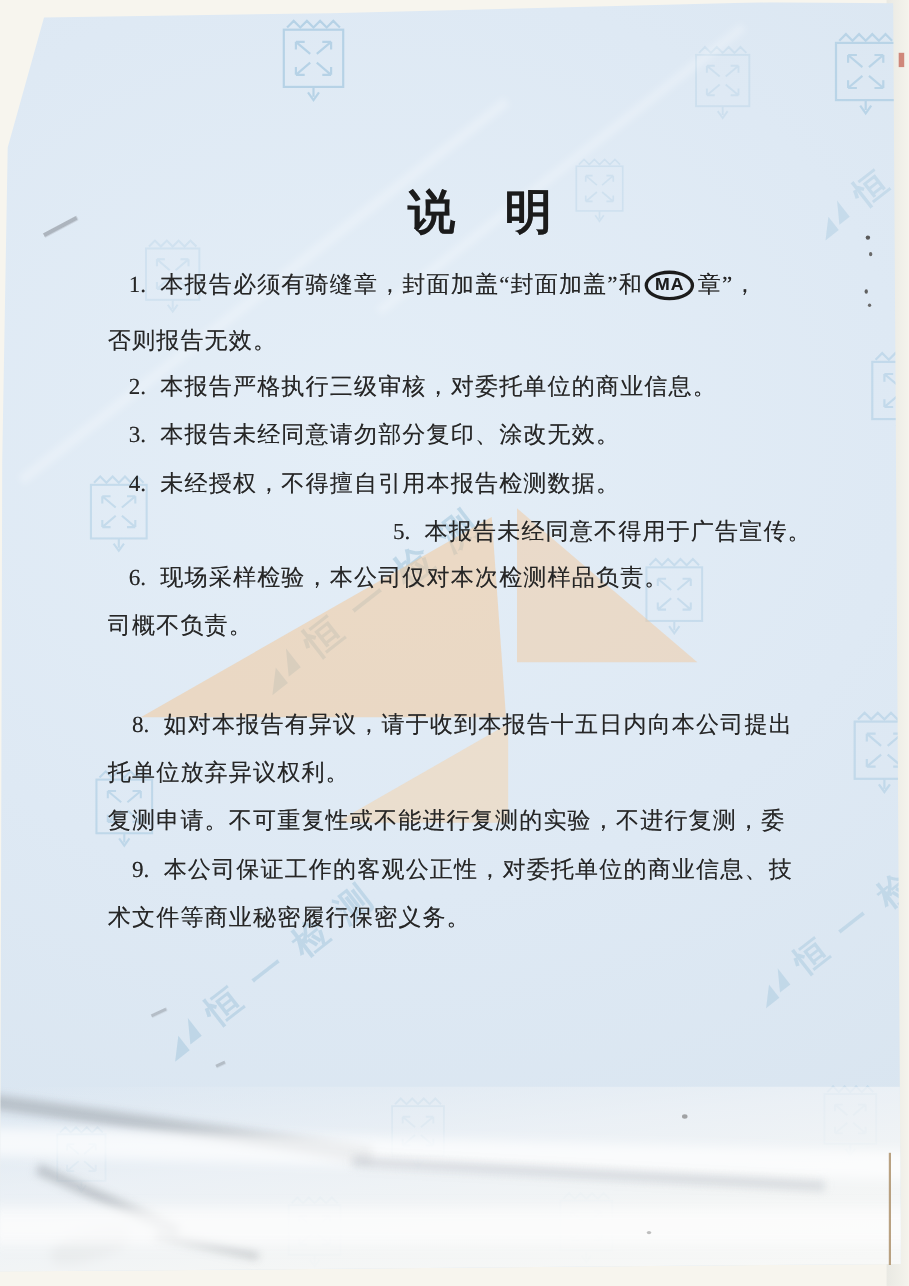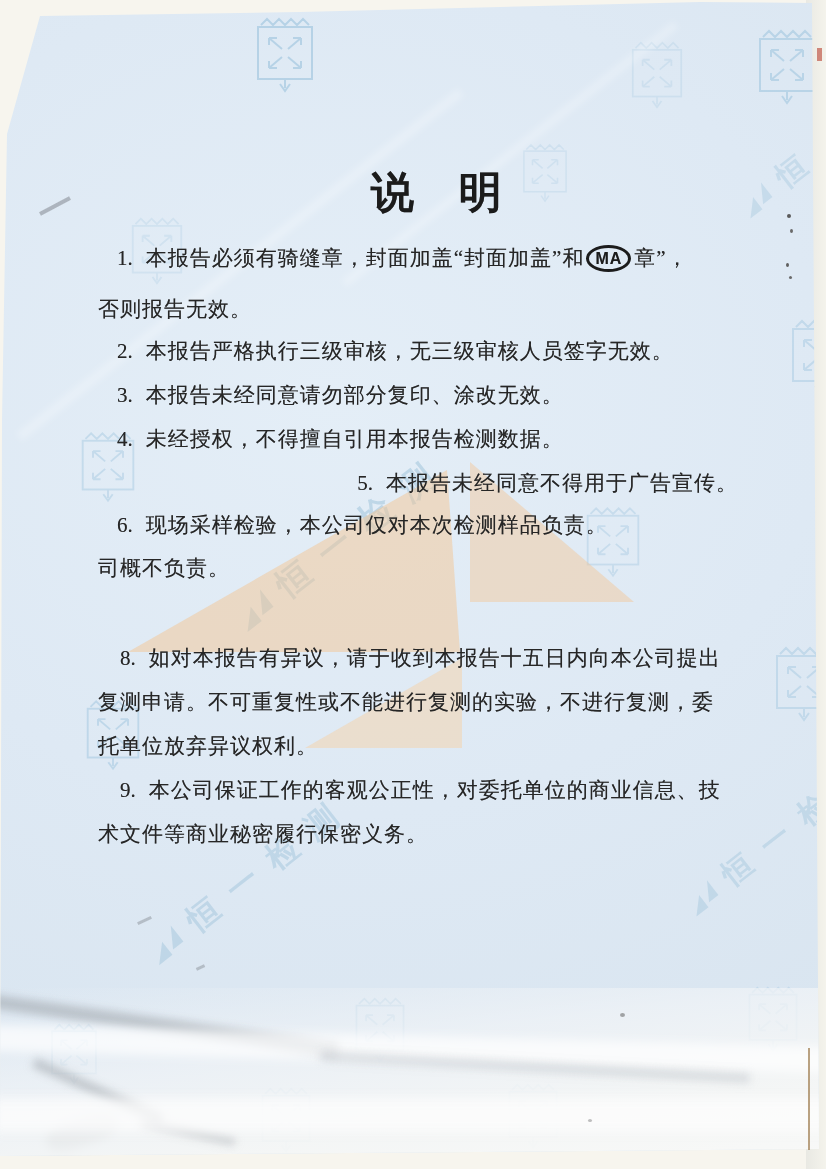--- a/index.html
+++ b/index.html
@@ -216,41 +216,41 @@
     <div class="art streak s2"></div>
 
     <div class="title">说 明</div>
 
     <div>
       <div class="item i1">
         <div class="line first"><span class="num">1.</span><span>本报告必须有骑缝章，封面加盖“封面加盖”和</span><span class="cma">MA</span><span>章”，</span></div>
         <div class="line gap2">否则报告无效。</div>
       </div>
       <div class="item i2">
-        <div class="line first"><span class="num">2.</span><span>本报告严格执行三级审核，无三级审核人员签字无效。</span></div>
+        <div class="line first"><span class="num">2.</span><span>本报告严格执行三级审核，对委托单位的商业信息。</span></div>
       </div>
       <div class="item i3">
         <div class="line first"><span class="num">3.</span><span>本报告未经同意请勿部分复印、涂改无效。</span></div>
       </div>
       <div class="item i4">
         <div class="line first"><span class="num">4.</span><span>未经授权，不得擅自引用本报告检测数据。</span></div>
       </div>
       <div class="item i5">
         <div class="line first"><span class="num">5.</span><span>本报告未经同意不得用于广告宣传。</span></div>
       </div>
       <div class="item i6">
         <div class="line first"><span class="num">6.</span><span>现场采样检验，本公司仅对本次检测样品负责。</span></div>
       </div>
       <div class="item i7">
         <div class="line">司概不负责。</div>
       </div>
       <div class="item i8 small-indent">
         <div class="line first"><span class="num">8.</span><span>如对本报告有异议，请于收到本报告十五日内向本公司提出</span></div>
+        <div class="line">托单位放弃异议权利。</div>
         <div class="line">复测申请。不可重复性或不能进行复测的实验，不进行复测，委</div>
-        <div class="line">托单位放弃异议权利。</div>
       </div>
       <div class="item i9 small-indent">
         <div class="line first"><span class="num">9.</span><span>本公司保证工作的客观公正性，对委托单位的商业信息、技</span></div>
         <div class="line">术文件等商业秘密履行保密义务。</div>
       </div>
     </div>
 
     <div class="art bottomzone"></div>
     <div class="art fold f1"></div>
     <div class="art w1"></div>

